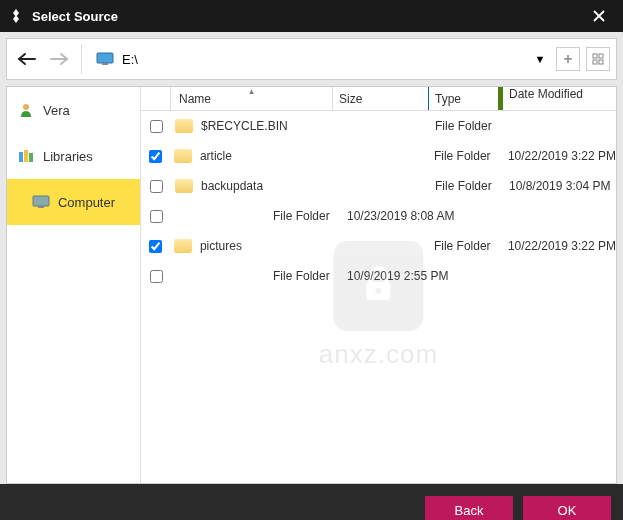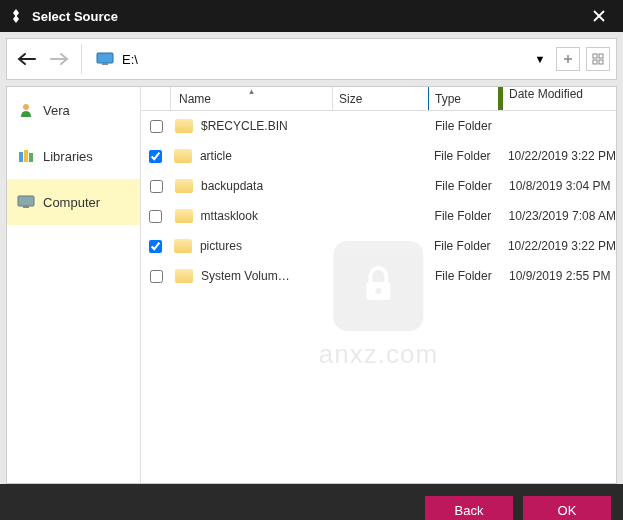--- a/index.html
+++ b/index.html
@@ -17,21 +17,21 @@
 .path-box { flex: 1; display: flex; align-items: center; height: 30px; padding: 0 6px; }
 .monitor-icon { width: 18px; height: 14px; margin-right: 8px; }
 .path-text { font-size: 13px; }
 .dropdown-arrow { width: 20px; display: flex; align-items: center; justify-content: center; cursor: pointer; font-size: 11px; }
 .tool-btn { width: 24px; height: 24px; display: flex; align-items: center; justify-content: center; cursor: pointer; border: 1px solid #ccc; margin-left: 2px; font-size: 12px; color: #888; }
 
 .body-area { display: flex; margin: 0 6px; border: 1px solid #ccc; background: #fff; height: 398px; }
 
 .sidebar { width: 134px; background: #fff; border-right: 1px solid #e0e0e0; }
 .sidebar-item { display: flex; align-items: center; height: 46px; padding: 0 10px; cursor: pointer; font-size: 13px; color: #333; }
-.sidebar-item.selected { background: #fef9c3; }
+.sidebar-item.selected { background: #fde047; justify-content: center; }
 .sidebar-icon { width: 18px; height: 18px; margin-right: 8px; display: flex; align-items: center; justify-content: center; }
 
 .file-area { flex: 1; display: flex; flex-direction: column; overflow: hidden; }
 .file-header { display: flex; height: 24px; border-bottom: 1px solid #ddd; background: #fff; font-size: 12px; color: #333; }
 .fh-check { width: 30px; border-right: 1px solid #ddd; }
 .fh-name { flex: 0 0 162px; display: flex; align-items: center; padding-left: 8px; border-right: 1px solid #ddd; position: relative; }
 .fh-size { flex: 0 0 96px; display: flex; align-items: center; padding-left: 6px; border-right: 1px solid #0369a1; }
 .fh-type { flex: 0 0 74px; display: flex; align-items: center; padding-left: 6px; border-right: 5px solid #4d7c0f; }
 .fh-date { flex: 1; display: flex; align-items: flex-start; padding-left: 6px; }
 .sort-arrow { position: absolute; left: 50%; top: -1px; transform: translateX(-50%); font-size: 9px; color: #777; }
@@ -207,47 +207,39 @@
             <span>backupdata</span>
           </div>
         <div class="fc-size"></div>
         <div class="fc-type">File Folder</div>
         <div class="fc-date">10/8/2019 3:04 PM</div>
       </div>
       <div class="file-row">
         <div class="fc-check">
             <input type="checkbox" style="">
           </div>
-        <div class="fc-name">
-            <span class="folder-icon"></span>
-            <span>mttasklook</span>
-          </div>
-        <div class="fc-size"></div>
-        <div class="fc-type">File Folder</div>
-        <div class="fc-date">10/23/2019 7:08 AM</div>
+        <div class="fc-size"></div>
+        <div class="fc-type">File Folder</div>
+        <div class="fc-date">10/23/2019 8:08 AM</div>
       </div>
       <div class="file-row">
         <div class="fc-check">
             <input type="checkbox" checked="" style="">
           </div>
         <div class="fc-name">
             <span class="folder-icon"></span>
             <span>pictures</span>
           </div>
         <div class="fc-size"></div>
         <div class="fc-type">File Folder</div>
         <div class="fc-date">10/22/2019 3:22 PM</div>
       </div>
       <div class="file-row">
         <div class="fc-check">
             <input type="checkbox" style="">
-          </div>
-        <div class="fc-name">
-            <span class="folder-icon"></span>
-            <span>System Volum…</span>
           </div>
         <div class="fc-size"></div>
         <div class="fc-type">File Folder</div>
         <div class="fc-date">10/9/2019 2:55 PM</div>
       </div>
     </div>
   </div>
 </div>
 
 <div class="footer">

